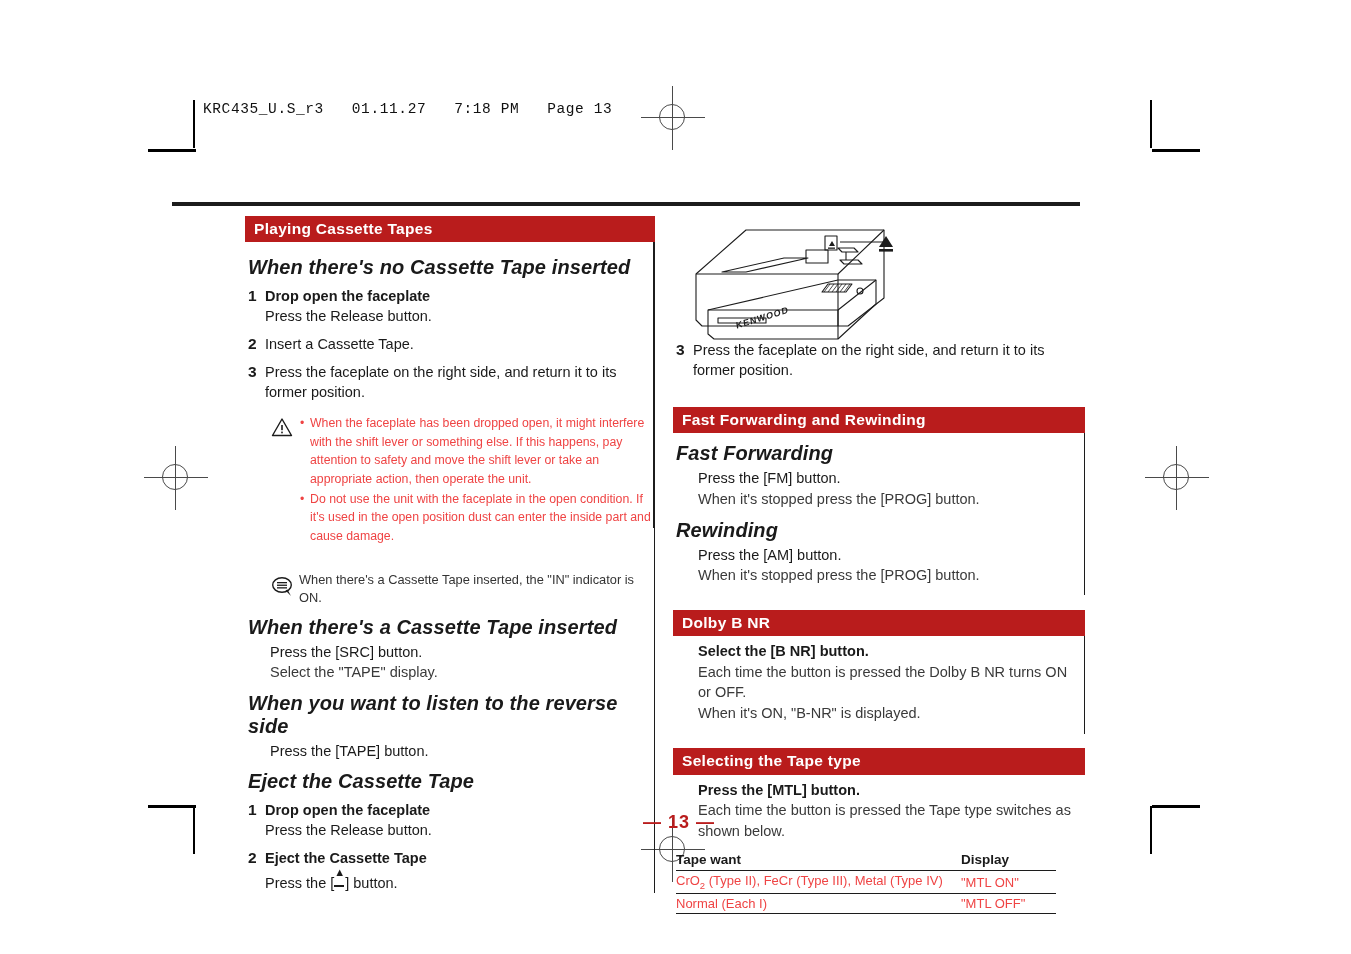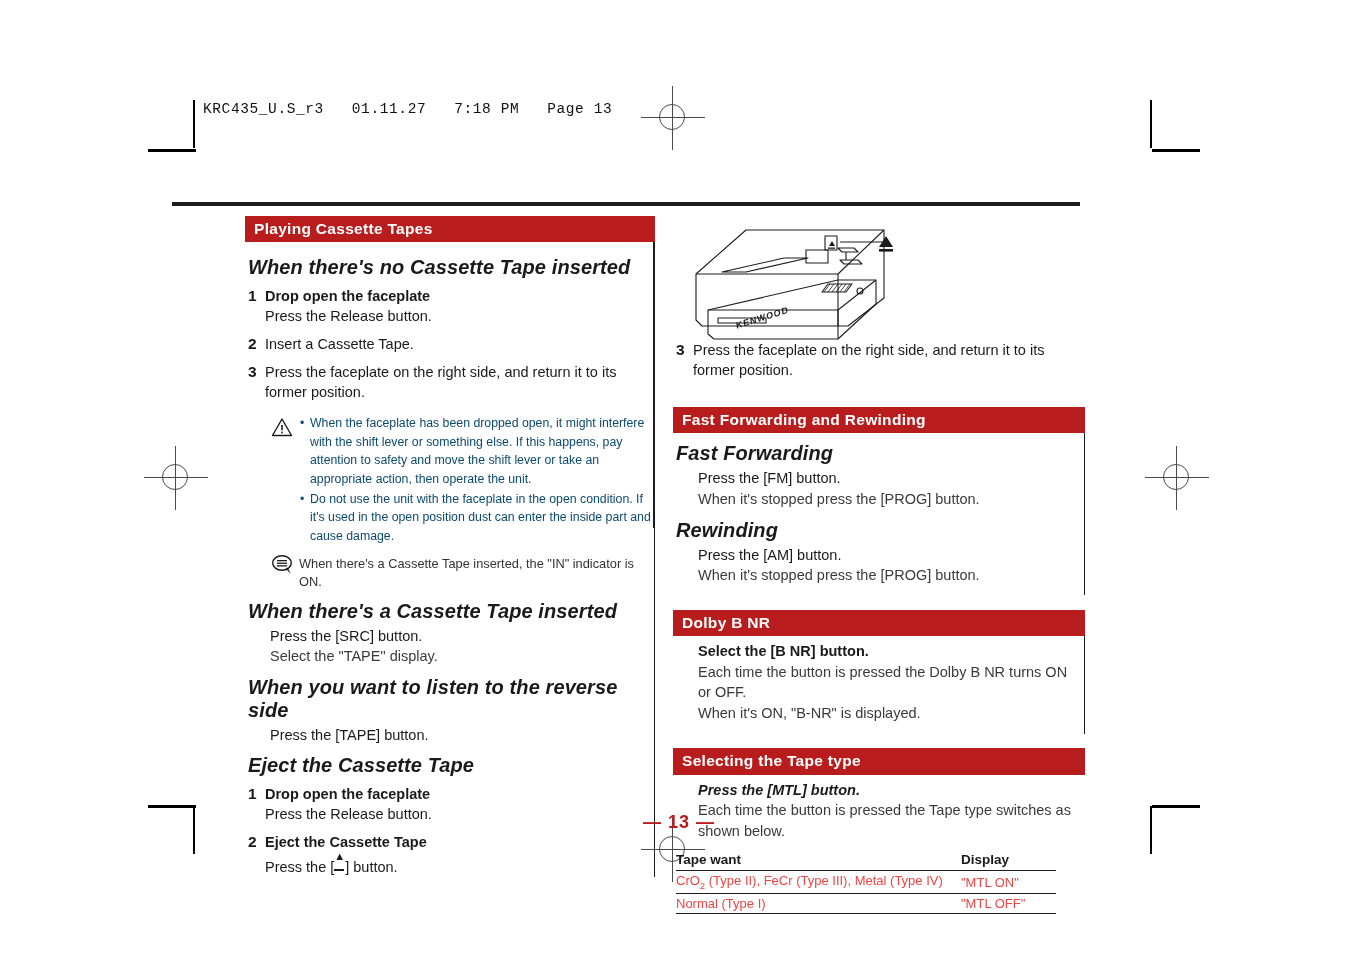--- a/index.html
+++ b/index.html
@@ -157,36 +157,36 @@
   }
   .caution .tri { flex: 0 0 26px; padding-top: 3px; }
   .caution ul {
     margin: 0;
     padding: 0 0 0 13px;
     list-style: none;
   }
   .caution li {
     font-size: 12.3px;
     line-height: 1.52;
-    color: #0c4a6e;
+    color: #ef4444;
     position: relative;
     margin-bottom: 1px;
   }
   .caution li::before {
     content: "\2022";
     position: absolute;
     left: -10px;
     top: 0;
   }
 
   
   .tip {
     display: flex;
-    align-items: flex-start;
-    margin: 6px 0 0 26px;
+    align-items: center;
+    margin: 22px 0 0 26px;
   }
   .tip .bubble { flex: 0 0 28px; padding-top: 1px; }
   .tip .txt {
     font-size: 12.8px;
     line-height: 1.4;
     color: #333;
     padding-top: 2px;
   }
 
   
@@ -434,37 +434,37 @@
     <div class="sec-body" style="padding-bottom:11px;">
       <div class="plain indent" style="font-weight:bold;">Select the [B NR] button.</div>
       <div class="plain indent gray">Each time the button is pressed the Dolby B NR turns ON or OFF.</div>
       <div class="plain indent gray">When it's ON, "B-NR" is displayed.</div>
     </div>
   </div>
 
   <div class="section" style="margin-top:14px;">
     <div class="sec-bar">Selecting the Tape type</div>
     <div class="sec-body no-rule">
-      <div class="plain indent" style="font-weight:bold;font-style:italic;">Press the [MTL] button.</div>
+      <div class="plain indent" style="font-weight:bold;">Press the [MTL] button.</div>
       <div class="plain indent gray">Each time the button is pressed the Tape type switches as shown below.</div>
 
       <table class="tbl">
         <thead>
           <tr>
             <th>Tape want</th>
             <th class="c2">Display</th>
           </tr>
         </thead>
         <tbody>
           <tr>
             <td><span>CrO</span><sub>2</sub><span> (Type II), FeCr (Type III), Metal (Type IV)</span></td>
             <td class="c2">"MTL ON"</td>
           </tr>
           <tr>
-            <td><span>Normal (Type I)</span></td>
+            <td><span>Normal (Each I)</span></td>
             <td class="c2">"MTL OFF"</td>
           </tr>
         </tbody>
       </table>
     </div>
   </div>
 </div>
 
 <div class="page-num">— 13 —</div>
 

